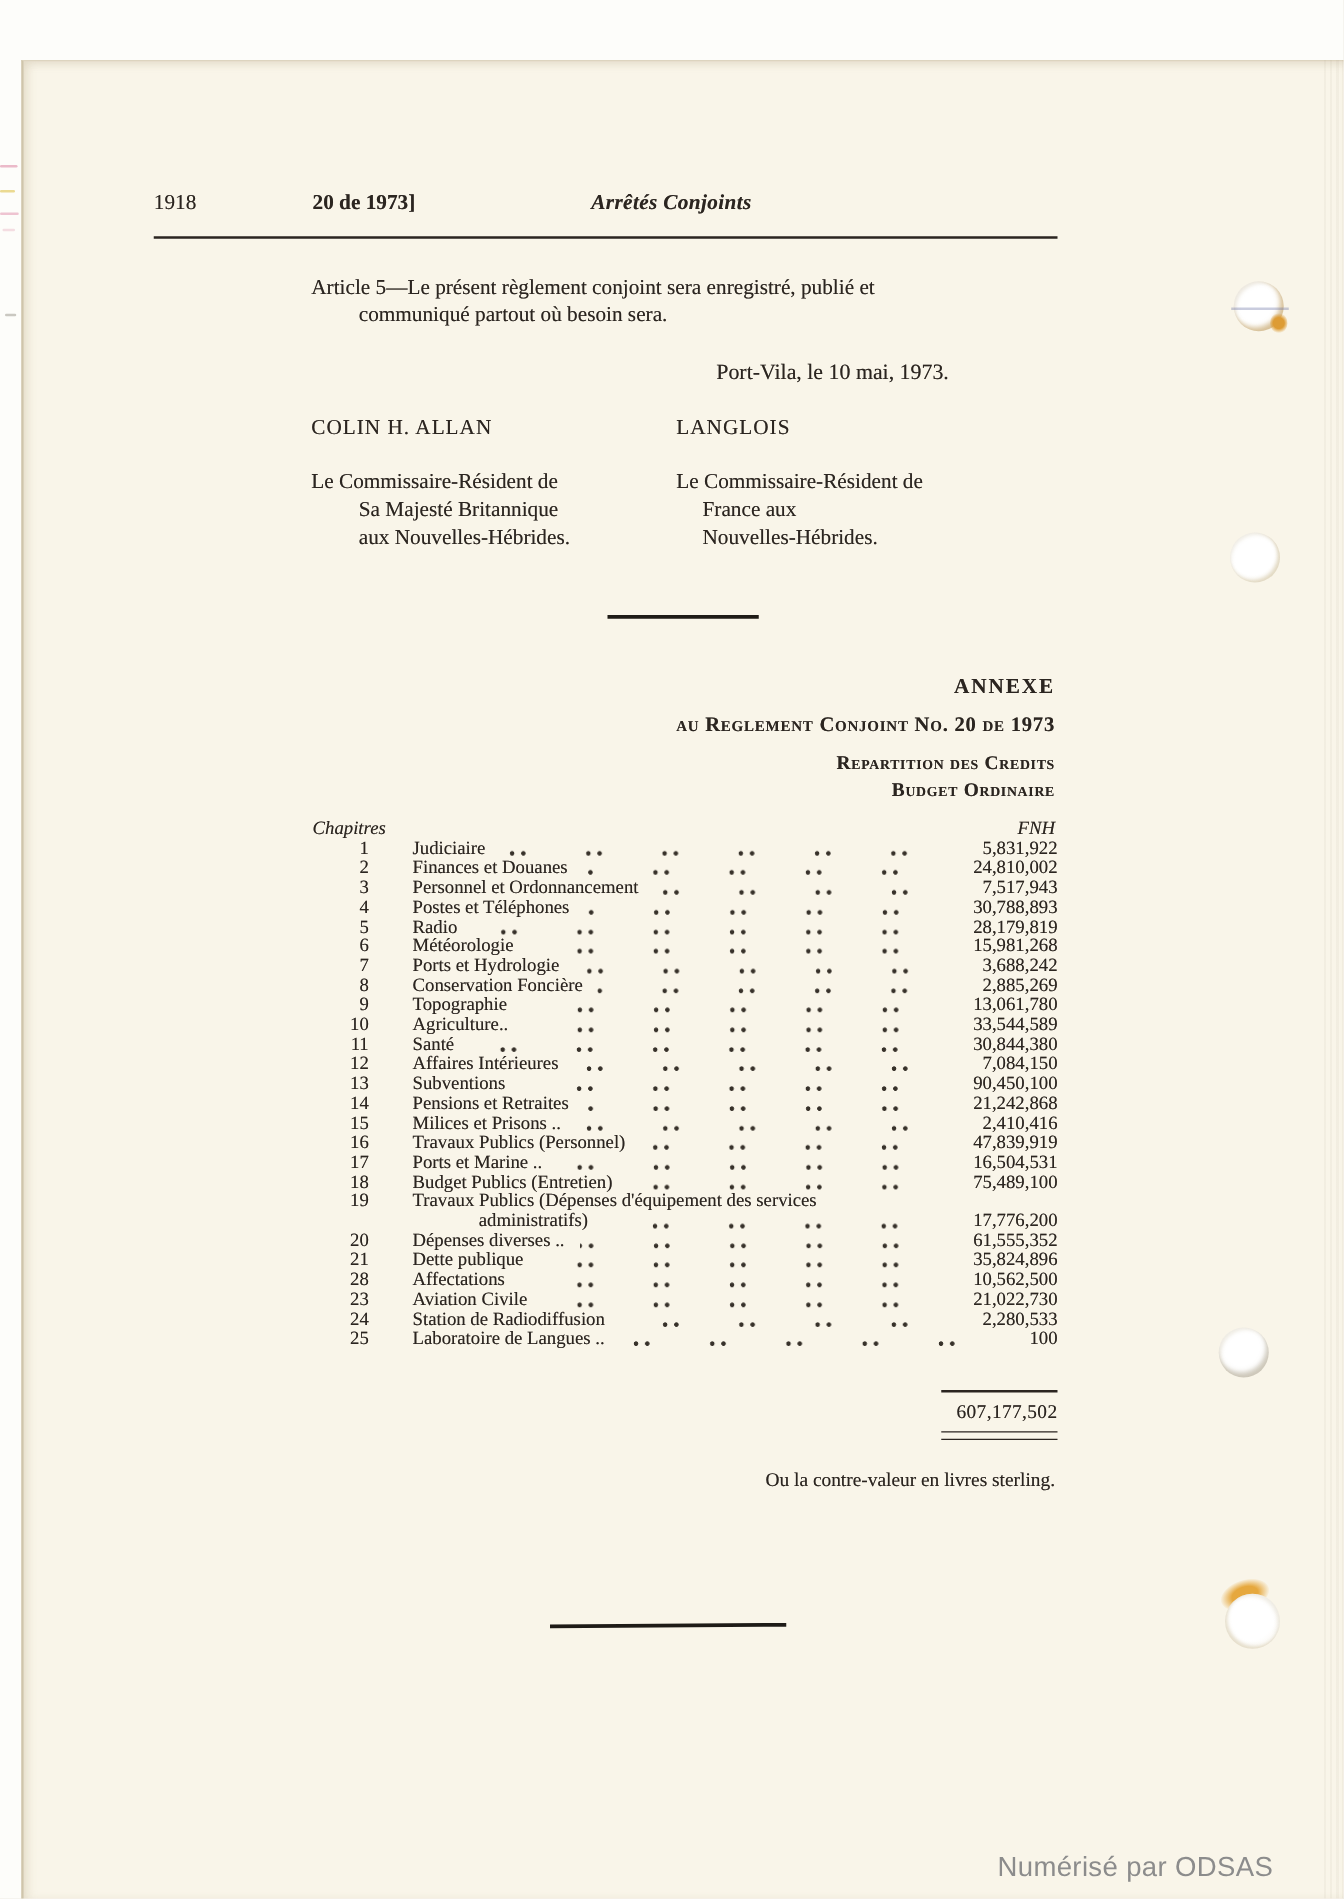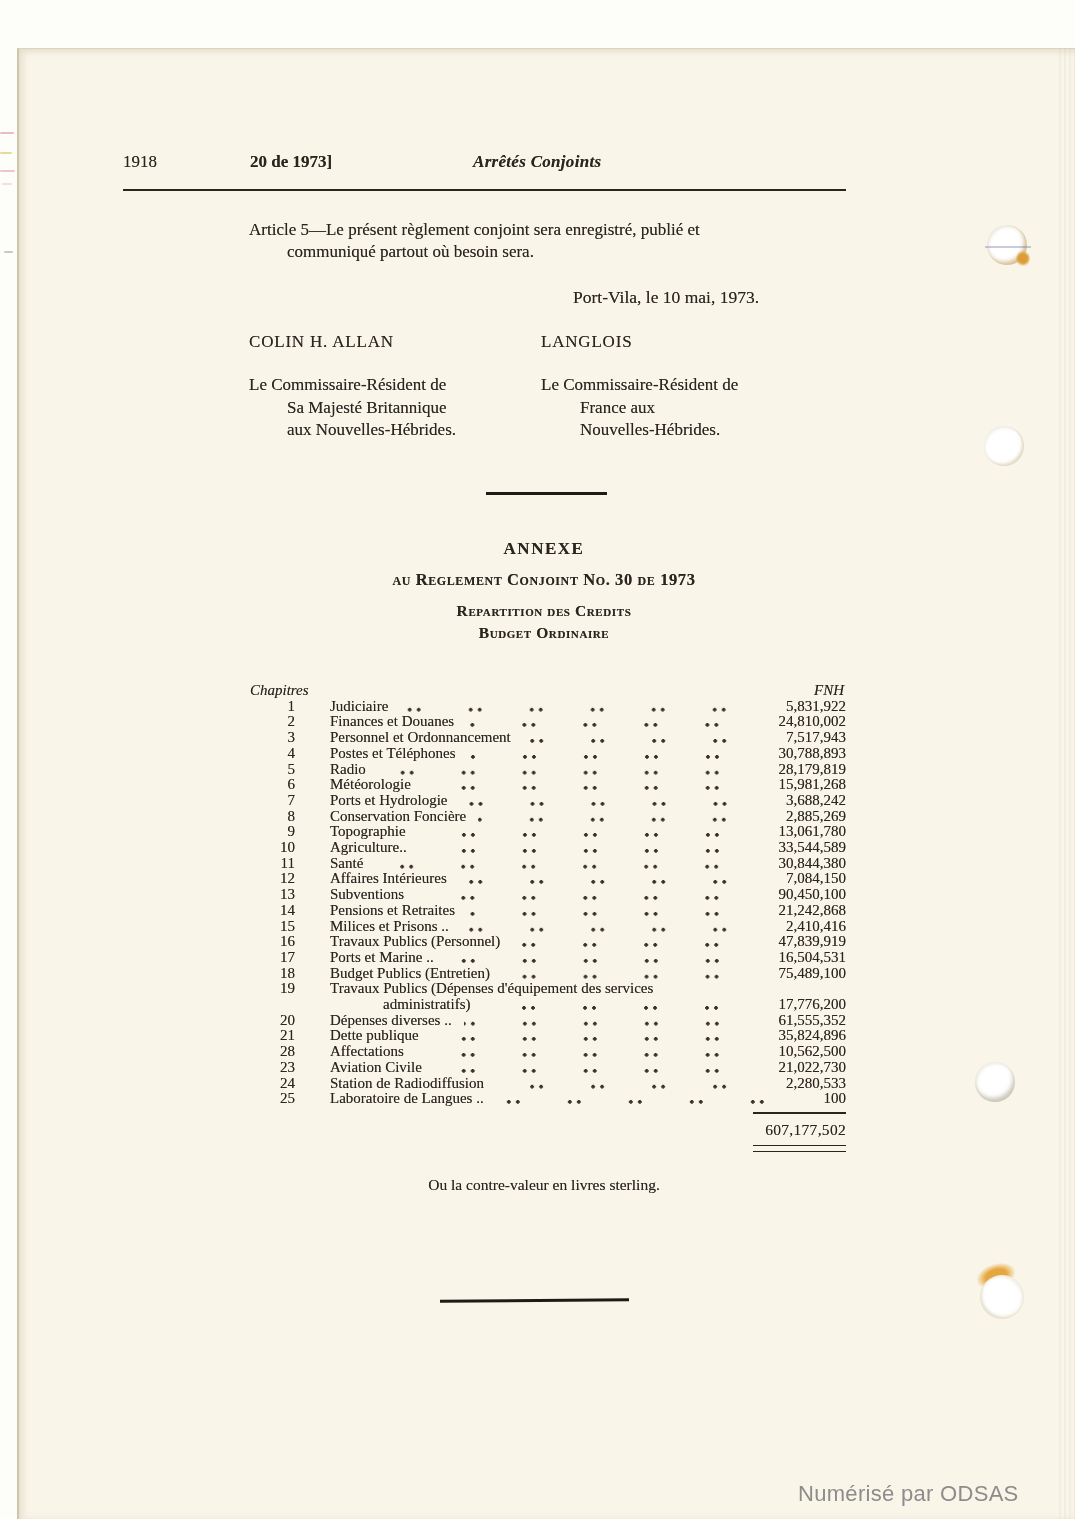--- a/index.html
+++ b/index.html
@@ -49,25 +49,25 @@
   
   .abs{position:absolute;}
   .t17{font-size:17px;line-height:22px;}
   .bold{font-weight:700;}
   .ital{font-style:italic;}
   .smallcaps{font-variant:small-caps;font-weight:700;letter-spacing:.6px;}
   .scan .txt{text-shadow:0 0 .4px rgba(43,37,32,.55);}
   .header-rule{position:absolute;left:123px;top:189px;width:723px;height:2.4px;background:var(--ink);}
   .article-line2{margin-left:38px;}
   .sig-ind{margin-left:38px;}
-  .sig-ind-r{margin-left:39px;font-family:Liberation Serif, serif;}
+  .sig-ind-r{margin-left:21px;font-family:Liberation Serif, serif;}
   .divider-short{position:absolute;left:486px;top:492px;width:121px;height:2.6px;background:#1f1b16;}
-  .centerband{position:absolute;left:244px;width:600px;text-align:center;}
+  .centerband{position:absolute;left:244px;width:600px;text-align:right;}
   
-  .btable{position:absolute;left:250px;top:683px;width:596px;font-size:15px;line-height:15.7px;}
+  .btable{position:absolute;left:250px;top:656px;width:596px;font-size:15px;line-height:15.7px;}
   .trow{display:flex;align-items:baseline;}
   .num{width:45px;text-align:right;flex:0 0 45px;}
   .lbl{margin-left:35px;white-space:nowrap;}
   .leaders{
     flex:1 1 auto;align-self:stretch;margin:0 14px 0 12px;min-width:0;
     background-image:
       radial-gradient(circle at 4px calc(100% - 5px), #37312a 1.5px, rgba(0,0,0,0) 2.1px),
       radial-gradient(circle at 13px calc(100% - 5px), #37312a 1.5px, rgba(0,0,0,0) 2.1px);
     background-size:61px 15.7px;background-repeat:repeat-x;background-position:right bottom;
   }
@@ -119,21 +119,21 @@
   </div>
   <div class="abs txt t17" style="left:541px;top:374px;line-height:22.6px;">
     <div>Le Commissaire-Résident de</div>
     <div class="sig-ind-r">France aux</div>
     <div class="sig-ind-r">Nouvelles-Hébrides.</div>
   </div>
 
   <div class="divider-short"></div>
 
   <div class="centerband txt bold" style="top:539px;font-size:17px;letter-spacing:1.5px;">ANNEXE</div>
-  <div class="centerband txt smallcaps" style="top:570px;font-size:16.5px;">au Reglement Conjoint No. 30 de 1973</div>
+  <div class="centerband txt smallcaps" style="top:570px;font-size:16.5px;">au Reglement Conjoint No. 20 de 1973</div>
   <div class="centerband txt smallcaps" style="top:624px;font-size:15.5px;">Budget Ordinaire</div>
   <div class="centerband txt smallcaps" style="top:602px;font-size:15.5px;">Repartition des Credits</div>
 
   <div class="btable txt">
     <div class="trow thead">
       <span class="ital">Chapitres</span>
       <span style="flex:1"></span>
       <span class="ital" style="padding-right:2px;">FNH</span>
     </div>
     <div>

